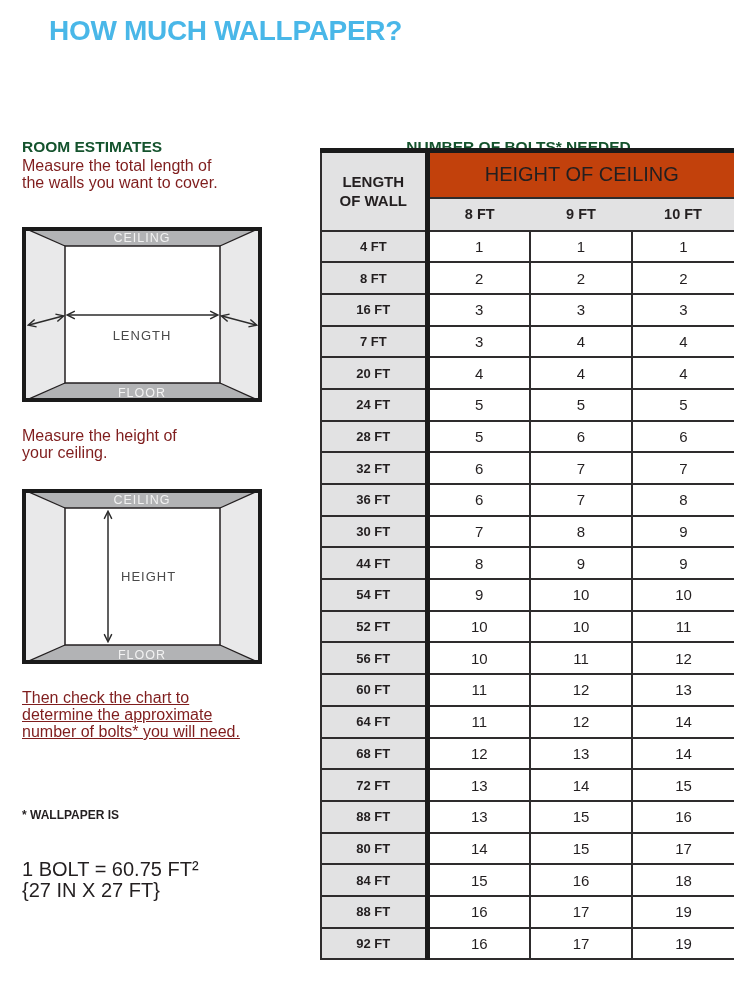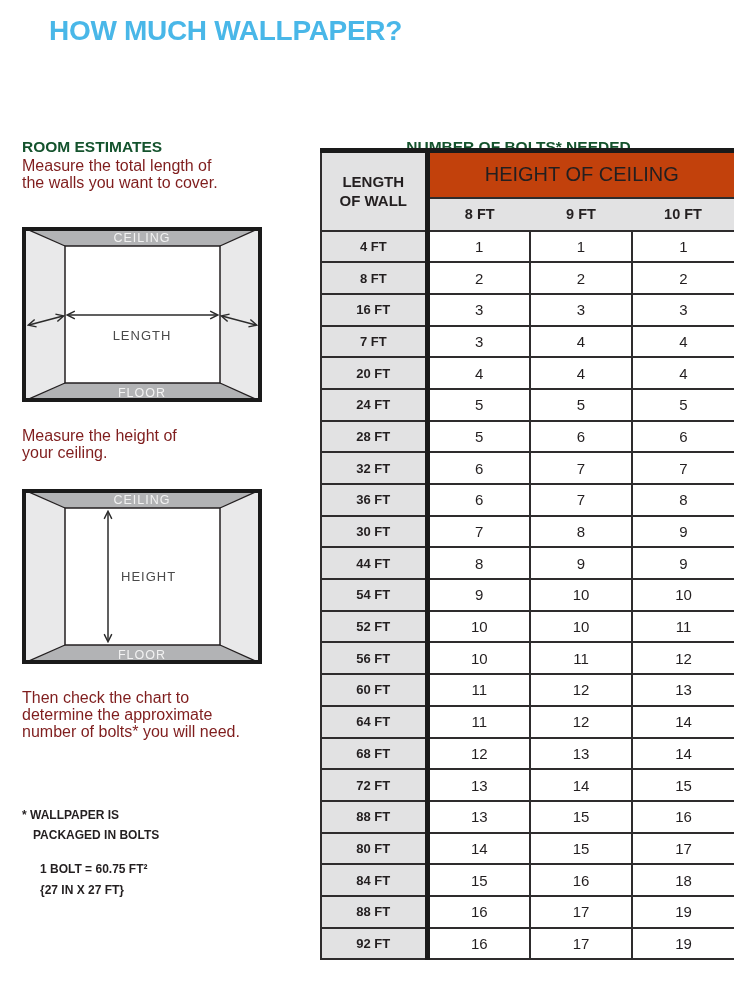--- a/index.html
+++ b/index.html
@@ -19,34 +19,34 @@
   .section-head.room { left:22px; }
   .section-head.bolts { left:312px; width:413px; text-align:center; }
 
   .para {
     position:absolute; left:22px; width:270px;
     font-size:16px; line-height:17px; color:#7f1d1d;
     white-space:pre-line;
   }
   .para.p1 { top:157px; }
   .para.p2 { top:427px; }
-  .para.p3 { top:689px; }
+  .para.p3 { top:689px;text-decoration:underline; }
 
   .room-svg { position:absolute; left:22px; }
   .room-svg.d1 { top:227px; }
   .room-svg.d2 { top:489px; }
 
   .footnote {
     position:absolute; left:22px; top:805px;
     font-size:12px; font-weight:bold; line-height:20px;
   }
   .footnote .line2 { display:block; padding-left:11px; }
   .boltinfo {
-    position:absolute; left:40px; top:859px;
-    font-size:12px; font-weight:bold; line-height:21px;
+    position:absolute; left:22px; top:859px;
+    font-size:20px; font-weight:normal; line-height:21px;
   }
   .boltinfo span { display:block; }
 
   .table-wrap { position:absolute; left:320px; top:148px; width:413px; }
   table.bolts {
     border-collapse:collapse; table-layout:fixed; width:413px;
     border-top:5px solid #1A1A1A; border-left:2px solid #2E2C2D;
     font-family:"Liberation Sans", sans-serif; color:#231F20;
   }
   table.bolts th, table.bolts td {
@@ -134,21 +134,20 @@
     <text x="120" y="170" text-anchor="middle" font-size="12.5" letter-spacing="1" fill="#F2F2F2">FLOOR</text>
     <text x="99" y="92" text-anchor="start" font-size="13" letter-spacing="1" fill="#4A4A4A">HEIGHT</text>
   </svg>
 
   <p class="para p3">Then check the chart to
 determine the approximate
 number of bolts* you will need.</p>
 
   <div class="footnote">
     <span class="line1">* WALLPAPER IS</span>
-    <span class="line2">PACKAGED IN BOLTS</span>
   </div>
 
   <div class="boltinfo">
     <span>1 BOLT = 60.75 FT²</span>
     <span>{27 IN X 27 FT}</span>
   </div>
 
   <div class="table-wrap">
     <table class="bolts">
       <colgroup>

